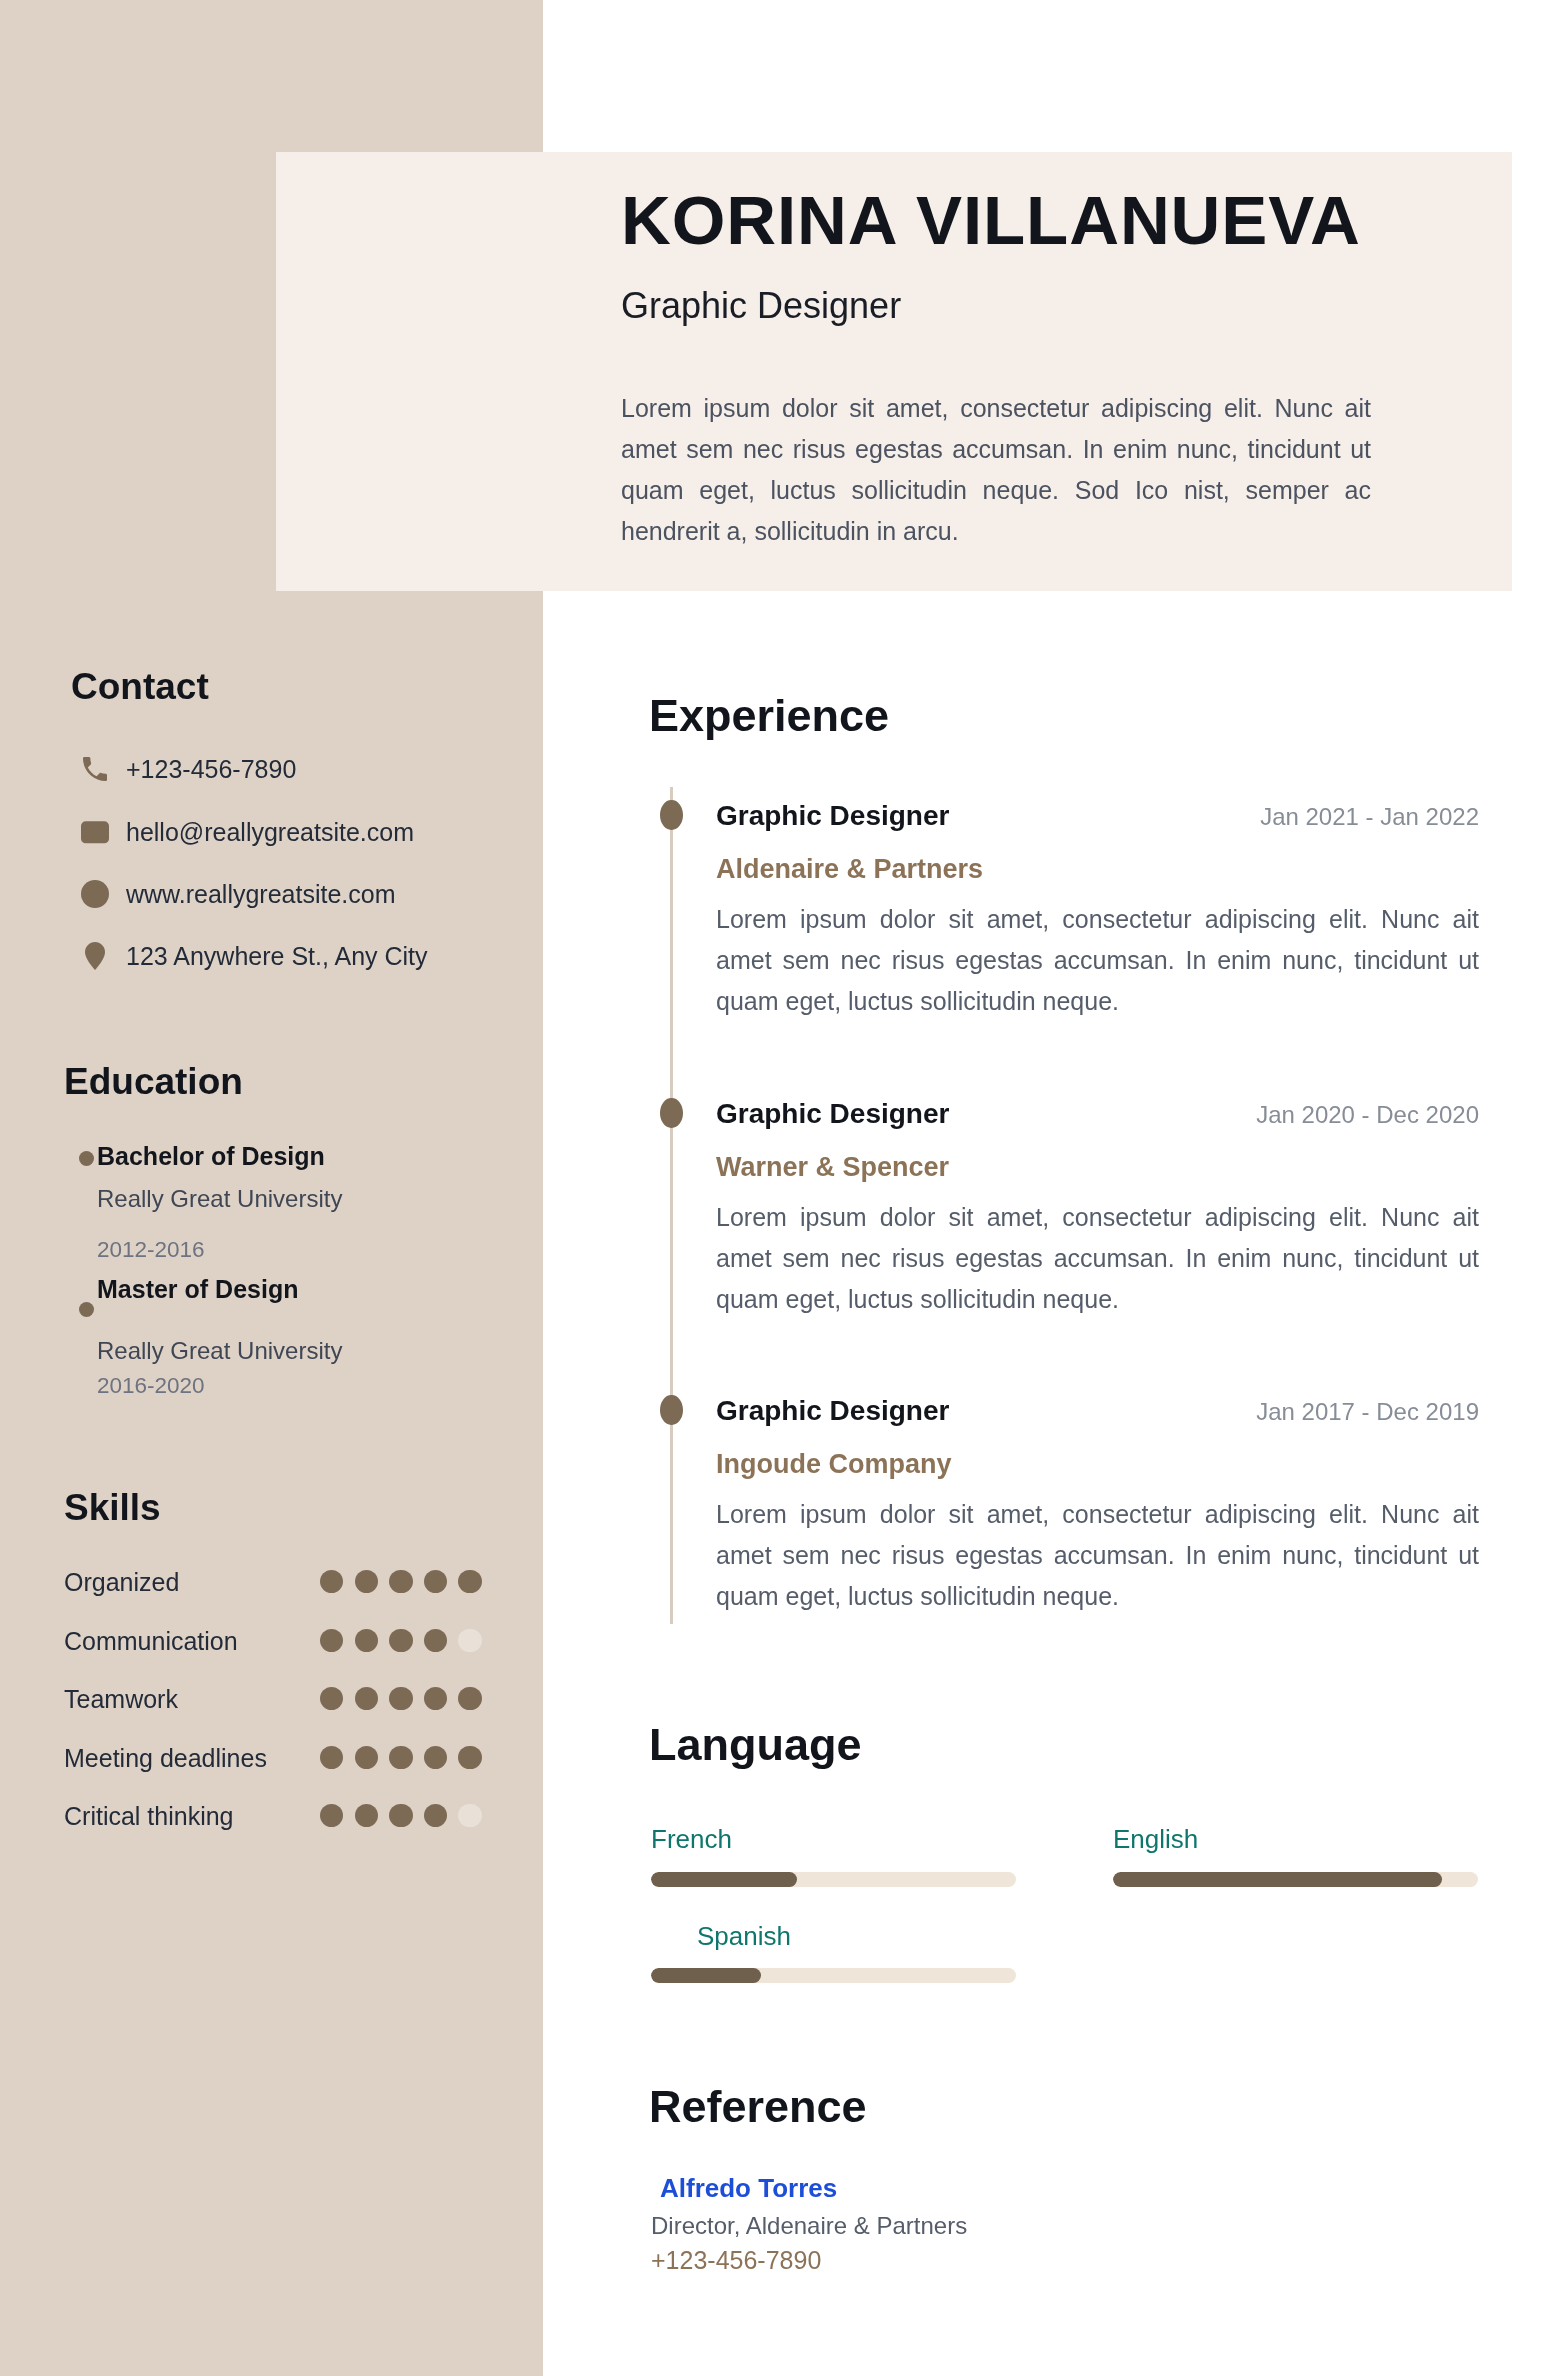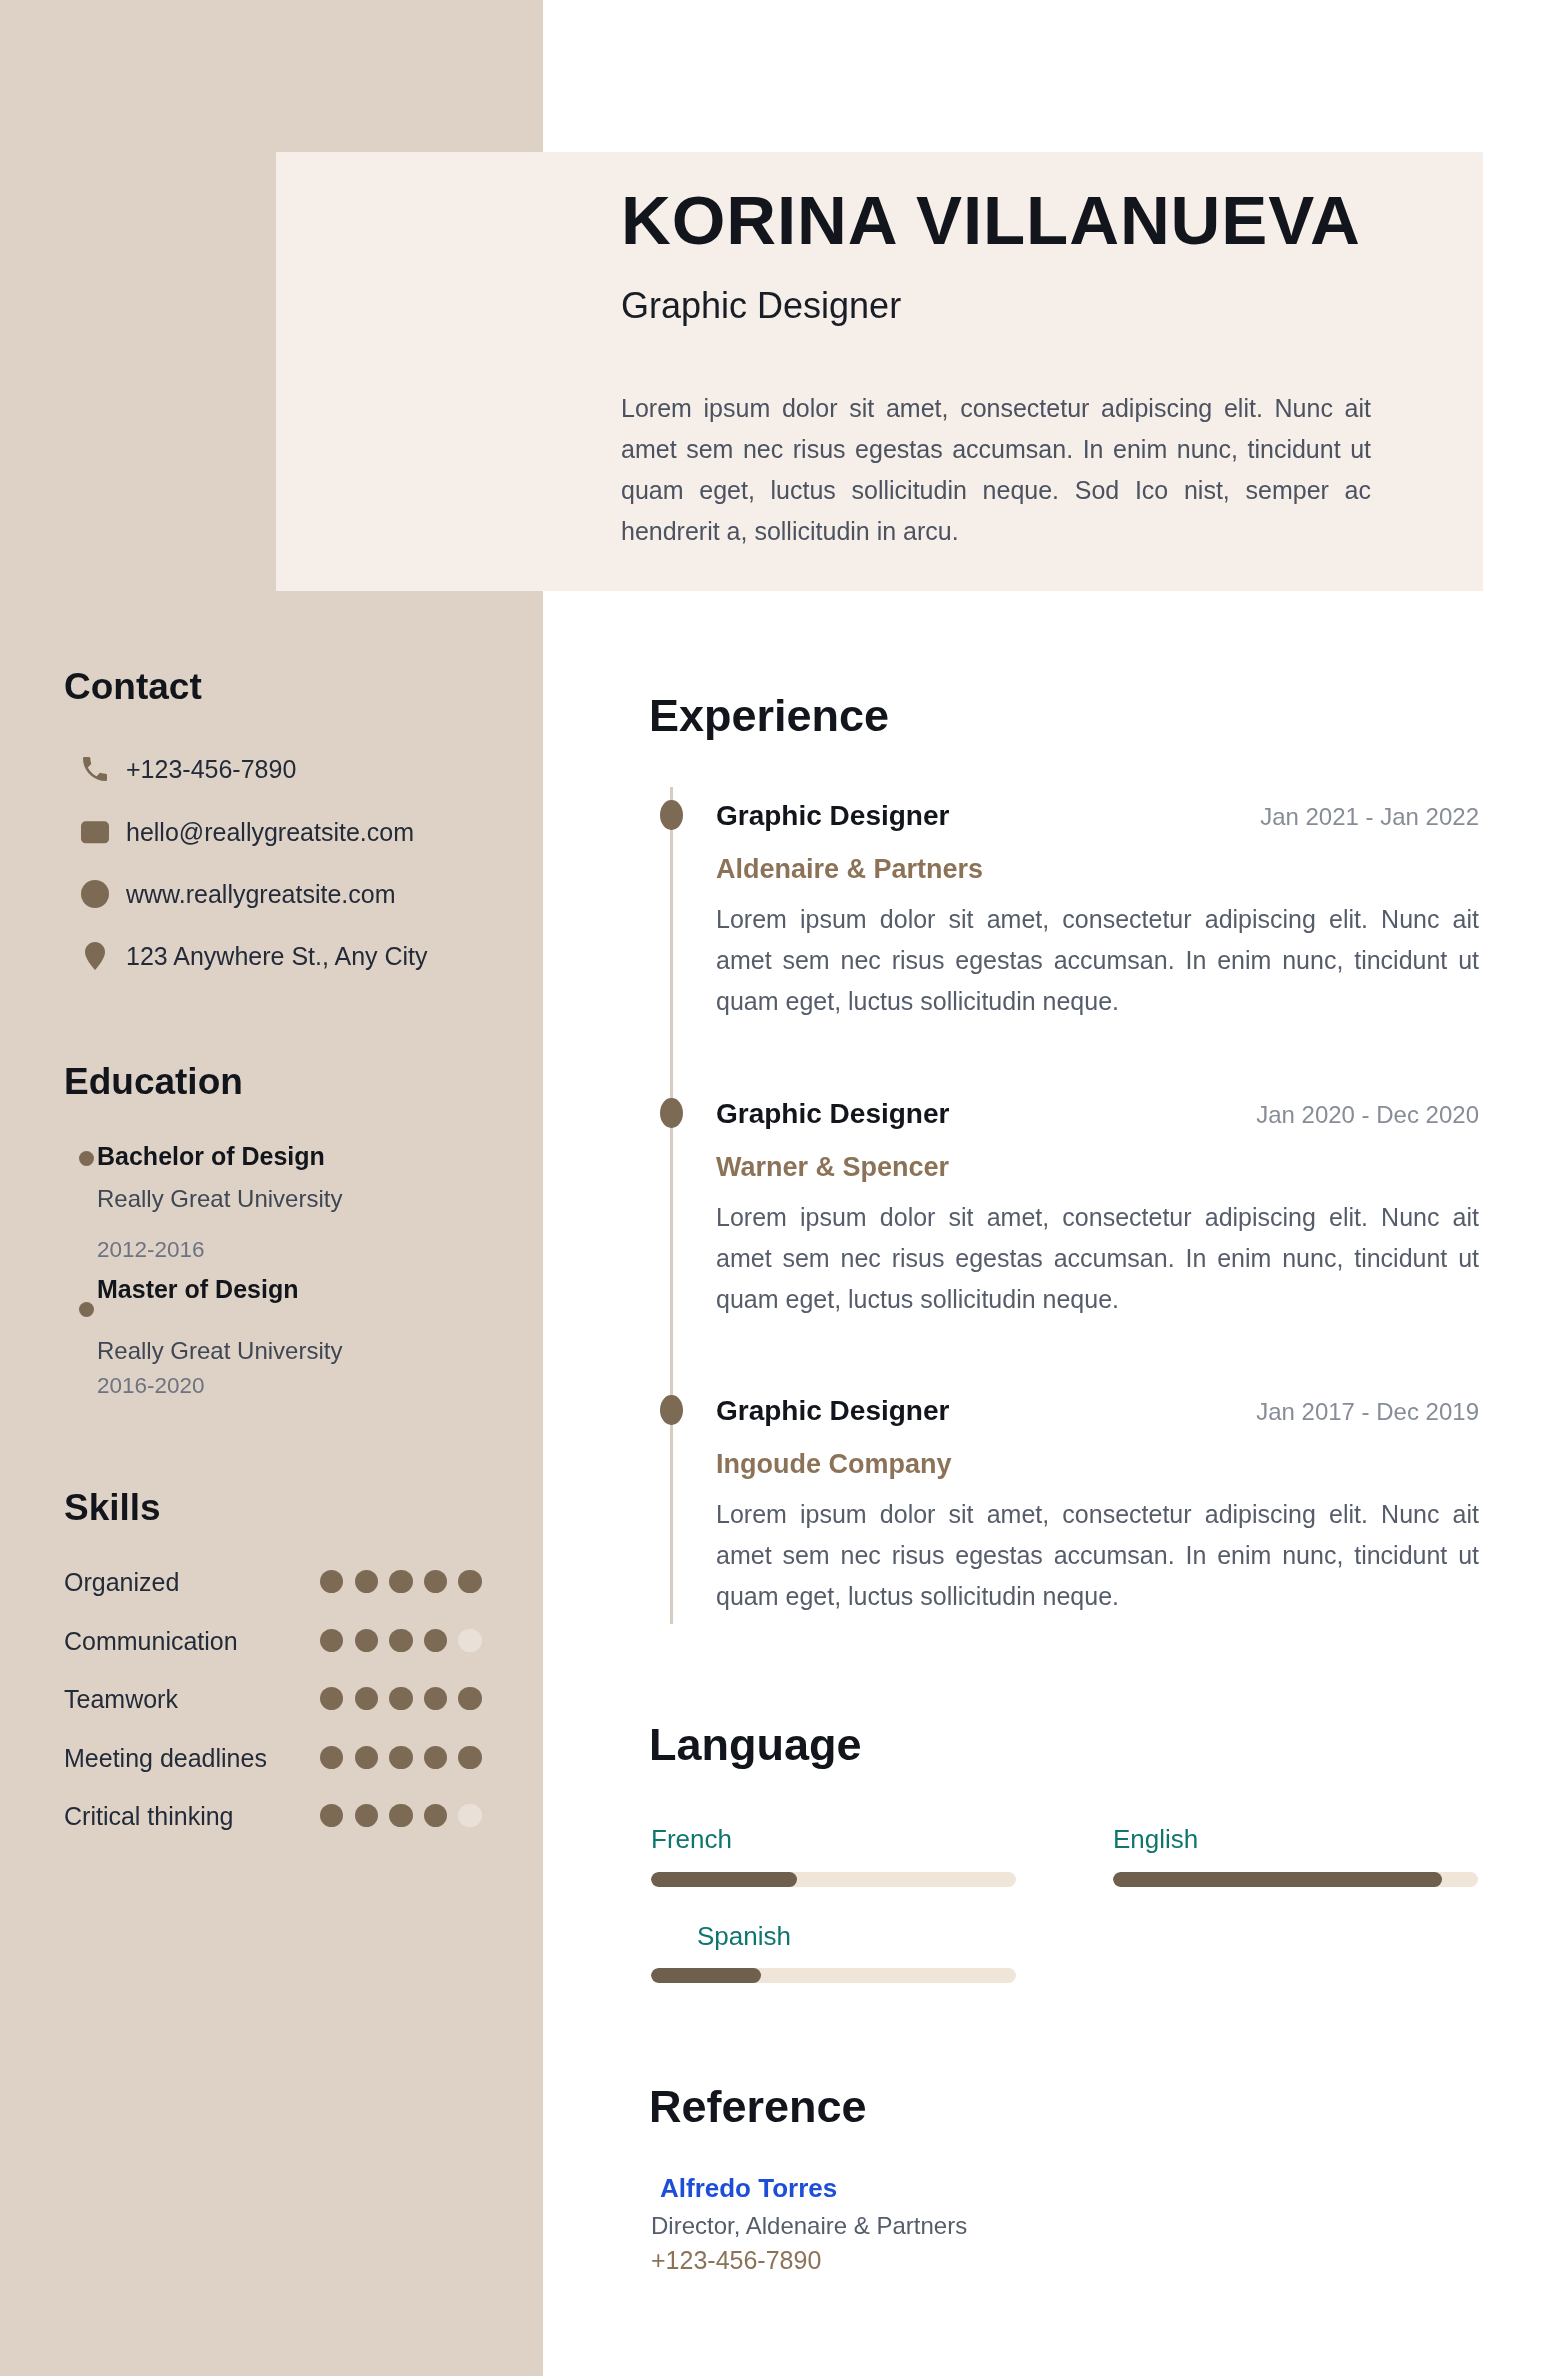--- a/index.html
+++ b/index.html
@@ -7,21 +7,21 @@
     position:relative;
     width:1552px;height:2376px;
     background:#ffffff;
     font-family:"Liberation Sans","DejaVu Sans",sans-serif;
     overflow:hidden;
   }
   .abs{position:absolute;}
   
   .sidebar{left:0;top:0;width:543px;height:2376px;background:#ded2c7;}
   
-  .header-box{left:276px;top:152px;width:1207px;height:439px;background:#f6eee8;}
+  .header-box{left:276px;top:152px;width:1207px;height:439px;background:#f6eee8;padding-left:29px;}
   .name{left:345px;top:34px;font-size:69px;font-weight:700;letter-spacing:0.9px;color:#12161c;line-height:1;}
   .job-title{left:345px;top:134px;font-size:36px;font-weight:500;color:#181d26;line-height:1.1;}
   .summary{left:345px;top:236px;width:750px;font-size:25px;line-height:41px;color:#4b5260;text-align:justify;}
   .summary::after{content:"";display:inline-block;width:0;}
   
   .side-heading{left:64px;font-size:37px;font-weight:700;color:#12161c;line-height:1.1;}
   .contact-icon{left:79px;width:32px;height:32px;}
   .contact-icon svg{width:32px;height:32px;fill:#7c6a55;}
   .contact-text{left:126px;font-size:25px;font-weight:500;color:#232b39;line-height:30px;}
   .edu-bullet{left:79px;width:15px;height:15px;border-radius:50%;background:#7c6a55;}
@@ -54,21 +54,21 @@
 <div class="page">
 
   <div class="abs sidebar"></div>
 
   <div class="abs header-box">
     <div class="abs name">KORINA VILLANUEVA</div>
     <div class="abs job-title">Graphic Designer</div>
     <div class="abs summary">Lorem ipsum dolor sit amet, consectetur adipiscing elit. Nunc ait amet sem nec risus egestas accumsan. In enim nunc, tincidunt ut quam eget, luctus sollicitudin neque. Sod Ico nist, semper ac hendrerit a, sollicitudin in arcu.</div>
   </div>
 
-  <div class="abs side-heading" style="top:667px;">Contact</div>
+  <div class="abs side-heading" style="top:667px;margin-left:7px;">Contact</div>
 
   <div class="abs contact-icon" style="top:753px;">
     <svg viewBox="0 0 24 24">
         <path d="M6.62 10.79c1.44 2.83 3.76 5.14 6.59 6.59l2.2-2.21c.27-.27.67-.36 1.02-.24 1.12.37 2.33.57 3.57.57.55 0 1 .45 1 1V20c0 .55-.45 1-1 1-9.39 0-17-7.61-17-17 0-.55.45-1 1-1h3.5c.55 0 1 .45 1 1 0 1.25.2 2.45.57 3.57.11.35.03.74-.25 1.02l-2.2 2.2z"></path>
       </svg>
   </div>
   <div class="abs contact-text" style="top:754px;">+123-456-7890</div>
 
   <div class="abs contact-icon" style="top:816px;">
     <svg viewBox="0 0 24 24">

